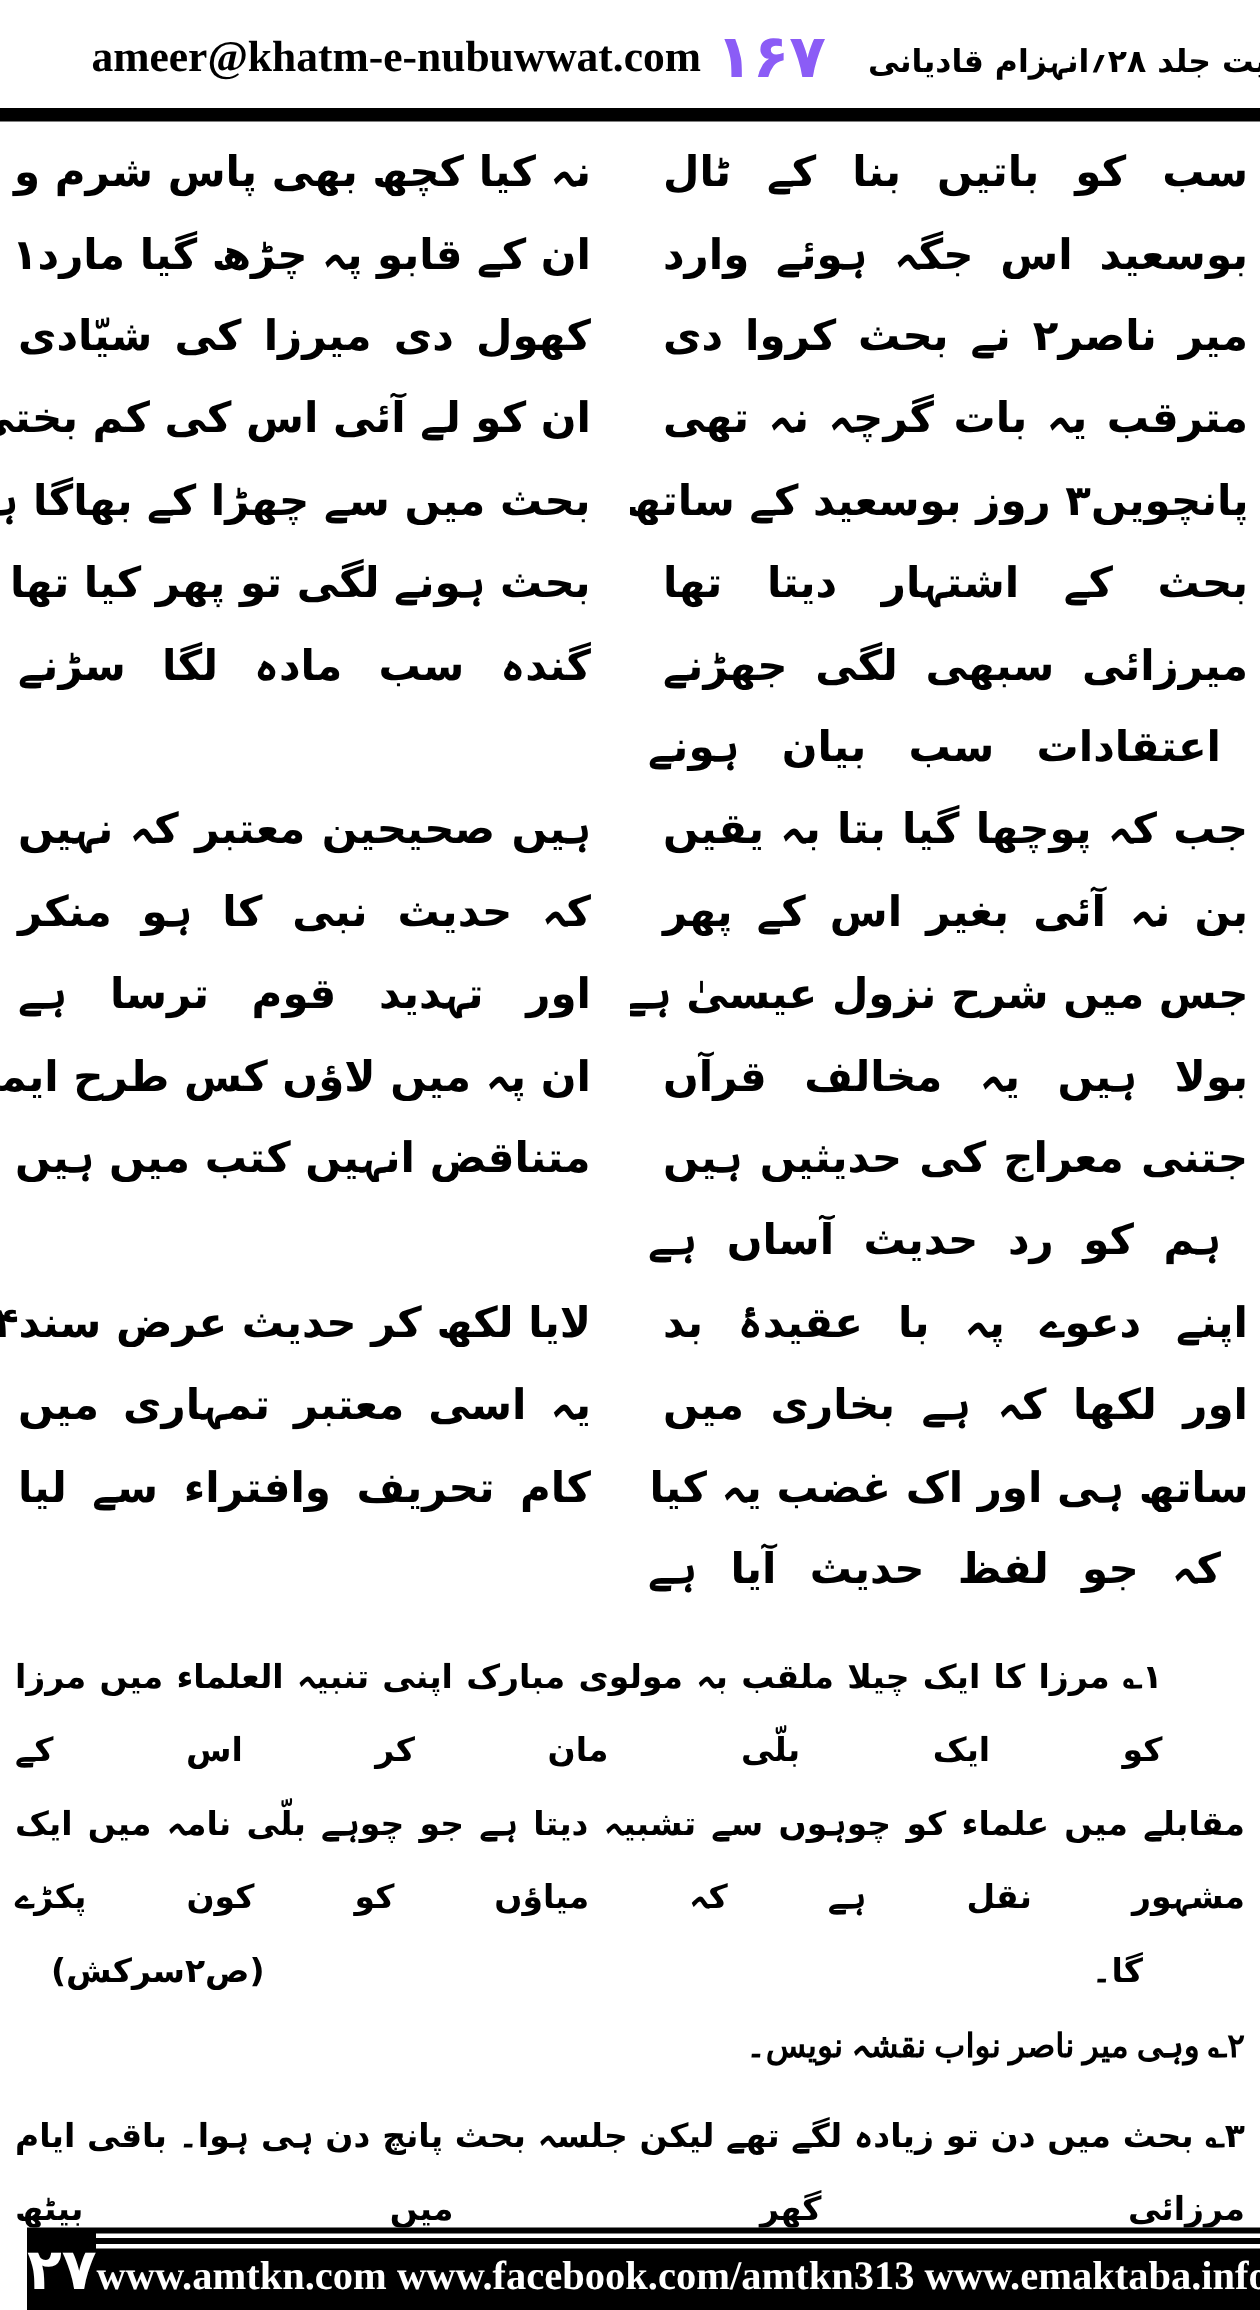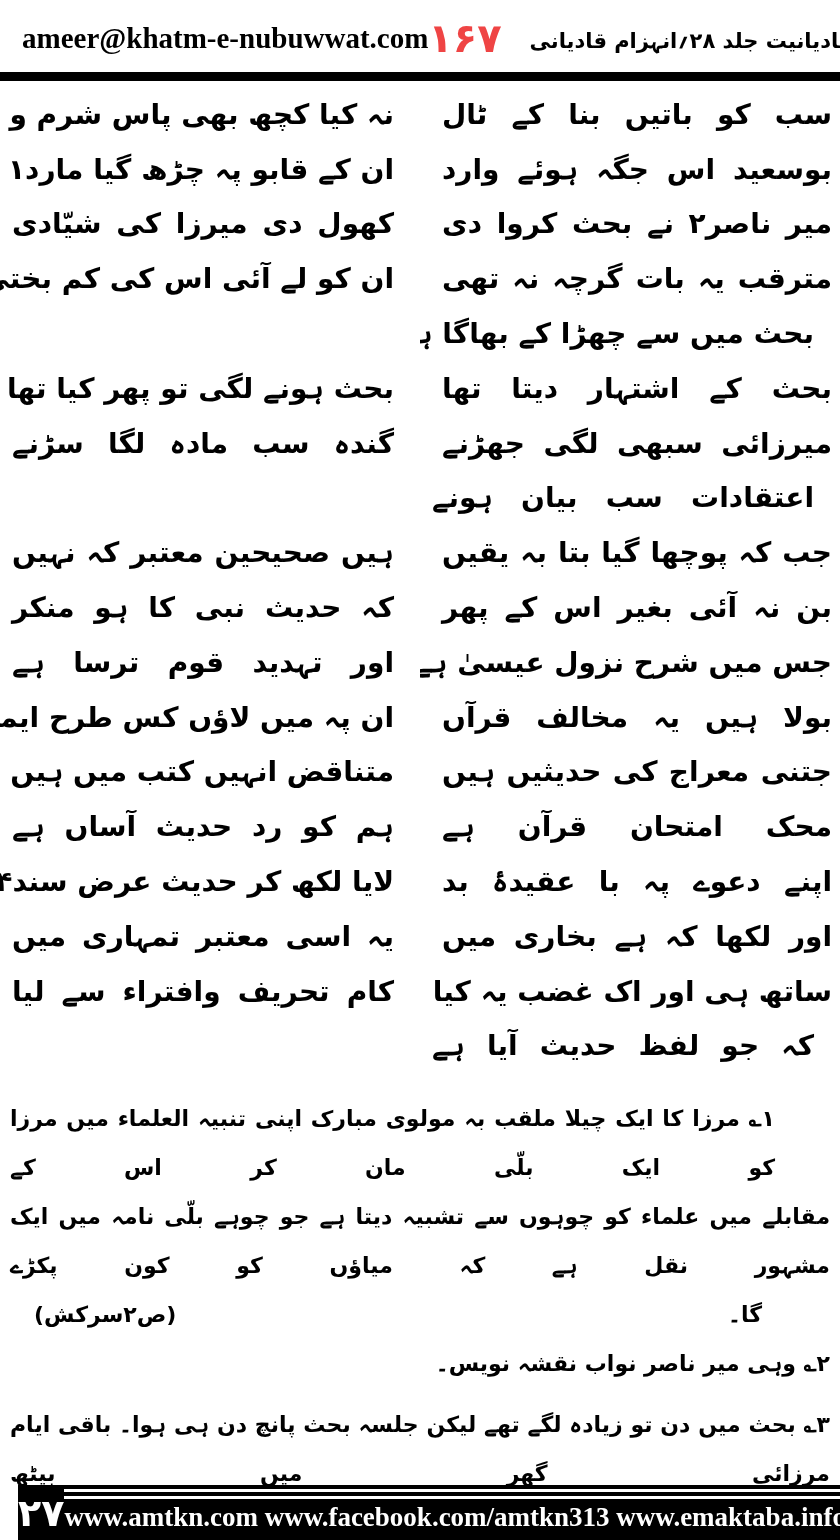--- a/index.html
+++ b/index.html
@@ -18,27 +18,29 @@
     align-items: center;
     padding: 14px 18px 0 22px;
     height: 48px;
   }
   .header-email {
     font-family: "Liberation Serif", serif;
     font-weight: 700;
     font-size: 29px;
     color: #000;
     white-space: nowrap;
+    margin-left: 39px;
   }
   .header-pageno {
     font-family: "DejaVu Sans", sans-serif;
     font-weight: 700;
     font-size: 40px;
-    color: #ef4444;
+    color: #8b5cf6;
     margin-right: 28px;
+    margin-left: 10px;
     direction: rtl;
     white-space: nowrap;
   }
   .header-spacer { flex: 1; }
   .header-title {
     direction: rtl;
     font-weight: 700;
     font-size: 21px;
     color: #000;
     white-space: nowrap;
@@ -93,21 +95,21 @@
     color: #000;
   }
   .fn-just { text-align: justify; text-align-last: justify; }
   .fn1-l1 { padding-right: 55px; }
   .fn1-l3 {
     display: flex;
     justify-content: space-between;
     padding-right: 68px;
     padding-left: 24px;
   }
-  .fn2-wrap  { text-align: right; padding-left: 72px; }
+  .fn2-wrap  { text-align: right; padding-left: 72px; font-family: Liberation Serif, serif; }
   .fn3-l2 { padding-left: 72px; text-align: left; }
   .fn3-l2-inner { display: inline-block; direction: rtl; }
   .fn3 { margin-top: 12px; }
 
   
   .footer {
     position: absolute;
     left: 0;
     bottom: 0;
     width: 840px;
@@ -183,20 +185,21 @@
       <div class="hemistich first">میر ناصر۲ نے بحث کروا دی</div>
       <div class="hemistich second">کھول دی میرزا کی شیّادی</div>
     </div>
 
     <div class="verse-row">
       <div class="hemistich first">مترقب یہ بات گرچہ نہ تھی</div>
       <div class="hemistich second">ان کو لے آئی اس کی کم بختی</div>
     </div>
 
     <div class="verse-row">
+      <div class="hemistich first">پانچویں۳ روز بوسعید کے ساتھ</div>
       <div class="hemistich second">بحث میں سے چھڑا کے بھاگا ہاتھ</div>
     </div>
 
     <div class="verse-row">
       <div class="hemistich first">بحث کے اشتہار دیتا تھا</div>
       <div class="hemistich second">بحث ہونے لگی تو پھر کیا تھا</div>
     </div>
 
     <div class="verse-row">
       <div class="hemistich first">میرزائی سبھی لگی جھڑنے</div>
@@ -226,21 +229,20 @@
       <div class="hemistich first">بولا ہیں یہ مخالف قرآں</div>
       <div class="hemistich second">ان پہ میں لاؤں کس طرح ایماں</div>
     </div>
 
     <div class="verse-row">
       <div class="hemistich first">جتنی معراج کی حدیثیں ہیں</div>
       <div class="hemistich second">متناقض انہیں کتب میں ہیں</div>
     </div>
 
     <div class="verse-row">
-      <div class="hemistich first">محک امتحان قرآن ہے</div>
       <div class="hemistich second">ہم کو رد حدیث آساں ہے</div>
     </div>
 
     <div class="verse-row">
       <div class="hemistich first">اپنے دعوے پہ با عقیدۂ بد</div>
       <div class="hemistich second">لایا لکھ کر حدیث عرض سند۴</div>
     </div>
 
     <div class="verse-row">
       <div class="hemistich first">اور لکھا کہ ہے بخاری میں</div>

